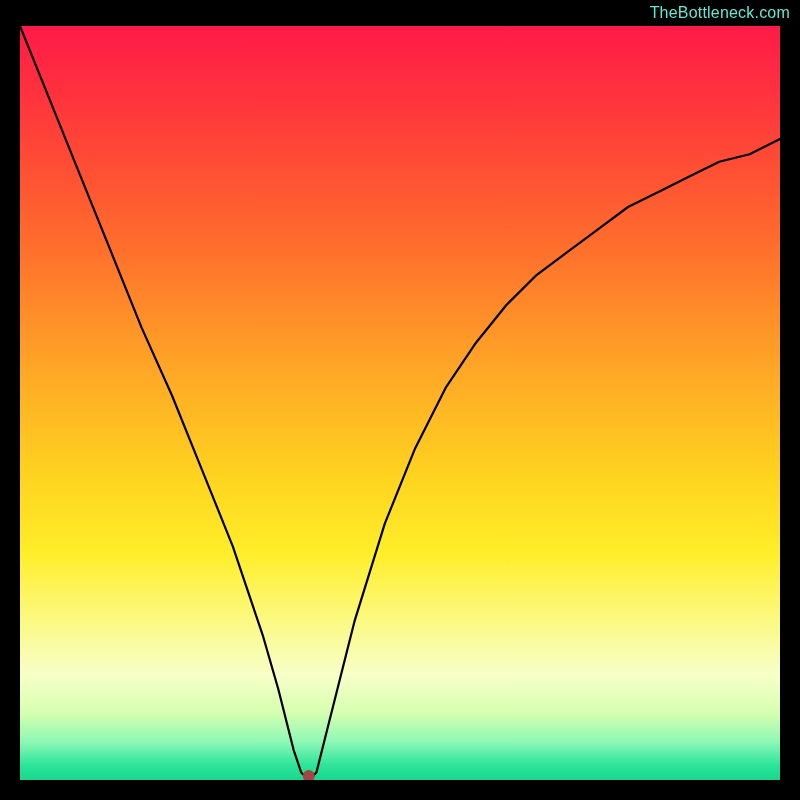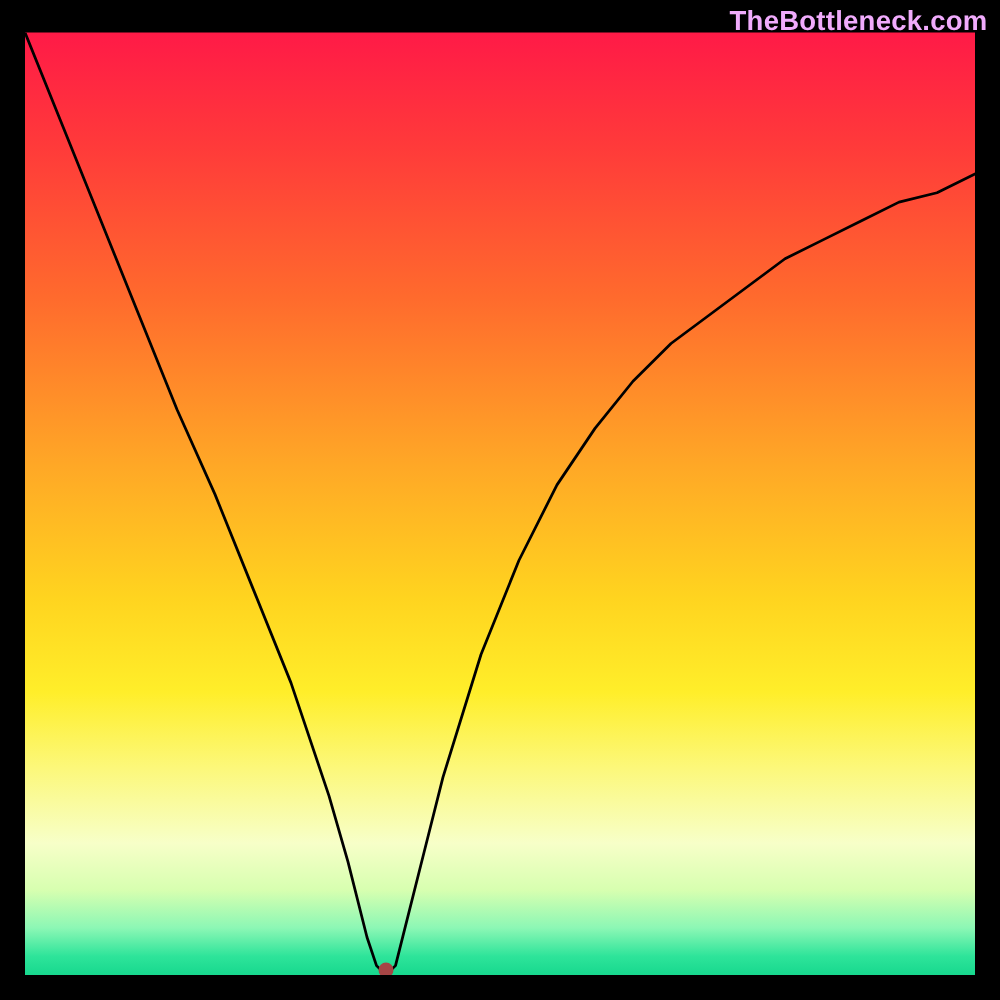--- a/index.html
+++ b/index.html
@@ -14,23 +14,23 @@
   .outer {
     width: 800px;
     height: 800px;
     background: #000;
     position: relative;
   }
   .watermark {
     position: absolute;
     top: 4px;
     right: 10px;
-    color: #f0abfc;
-    font-size: 22px;
-    font-weight: 700;
+    color: #5eead4;
+    font-size: 16px;
+    font-weight: 400;
     letter-spacing: 0.2px;
     z-index: 5;
   }
   .plot-area {
     position: absolute;
     left: 20px;
     right: 20px;
     top: 26px;
     bottom: 20px;
     background: linear-gradient(to bottom,

